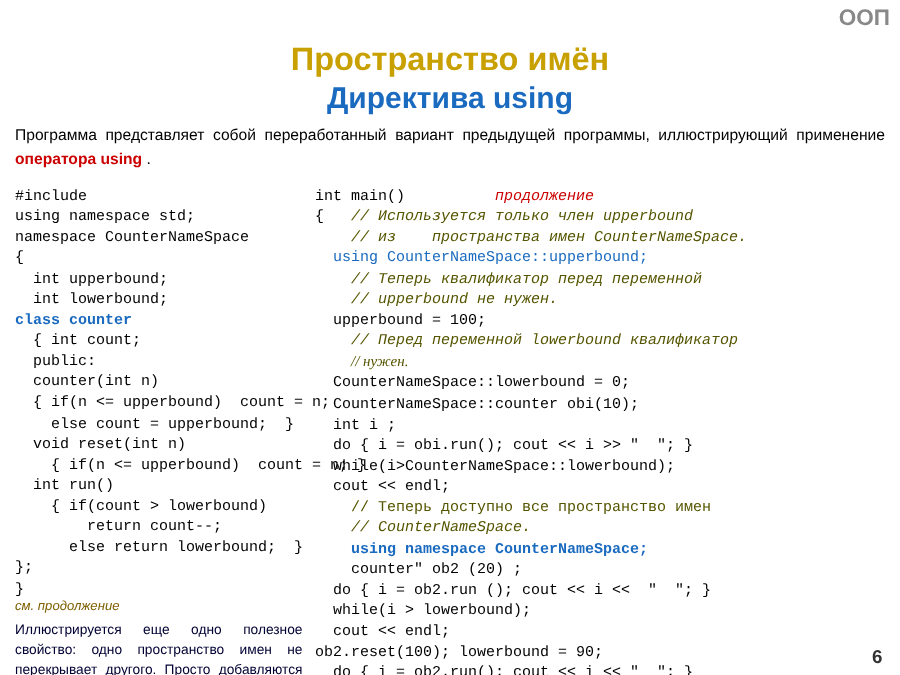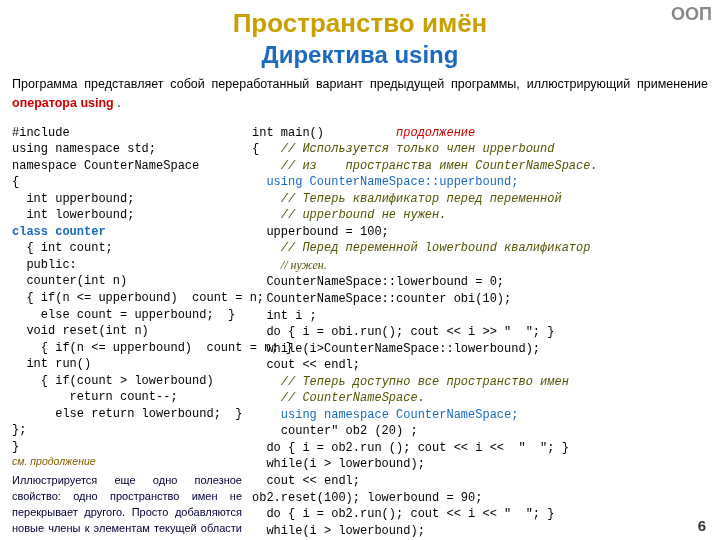--- a/index.html
+++ b/index.html
@@ -32,20 +32,21 @@
       font-size: 15px;
       font-weight: bold;
       color: #333;
     }
     .main-title {
       text-align: center;
       font-size: 26px;
       font-weight: bold;
       color: #c8a000;
       margin-bottom: 2px;
+      margin-top: 24px;
     }
     .sub-title {
       text-align: center;
       font-size: 24px;
       font-weight: bold;
       color: #1a6abf;
       margin-bottom: 6px;
     }
     .intro-text {
       font-size: 12.5px;
@@ -135,23 +136,23 @@
     <span style="color:#555500;font-style:italic;">// upperbound не нужен.</span>
   upperbound = 100;
     <span style="color:#555500;font-style:italic;">// Перед переменной lowerbound квалификатор</span>
     <span style="color:#555500;font-style:italic;font-family:Liberation Serif, serif;">// нужен.</span>
   CounterNameSpace::lowerbound = 0;
   CounterNameSpace::counter obi(10);
   int i ;
   do { i = obi.run(); cout &lt;&lt; i &gt;&gt; "  "; }
   while(i&gt;CounterNameSpace::lowerbound);
   cout &lt;&lt; endl;
-    <span style="color:#555500;font-style:italic;">// Теперь доступно все пространство имен</span>
+    <span style="color:#555500;">// Теперь доступно все пространство имен</span>
     <span style="color:#555500;font-style:italic;">// CounterNameSpace.</span>
-    <span style="color:#1a6abf;font-weight:normal;">using namespace CounterNameSpace;</span>
+    <span style="color:#1a6abf;font-weight:bold;">using namespace CounterNameSpace;</span>
     counter" ob2 (20) ;
   do { i = ob2.run (); cout &lt;&lt; i &lt;&lt;  "  "; }
   while(i &gt; lowerbound);
   cout &lt;&lt; endl;
 ob2.reset(100); lowerbound = 90;
   do { i = ob2.run(); cout &lt;&lt; i &lt;&lt; "  "; }
   while(i &gt; lowerbound);
   return 0;
 }</span></div>
     </div>

